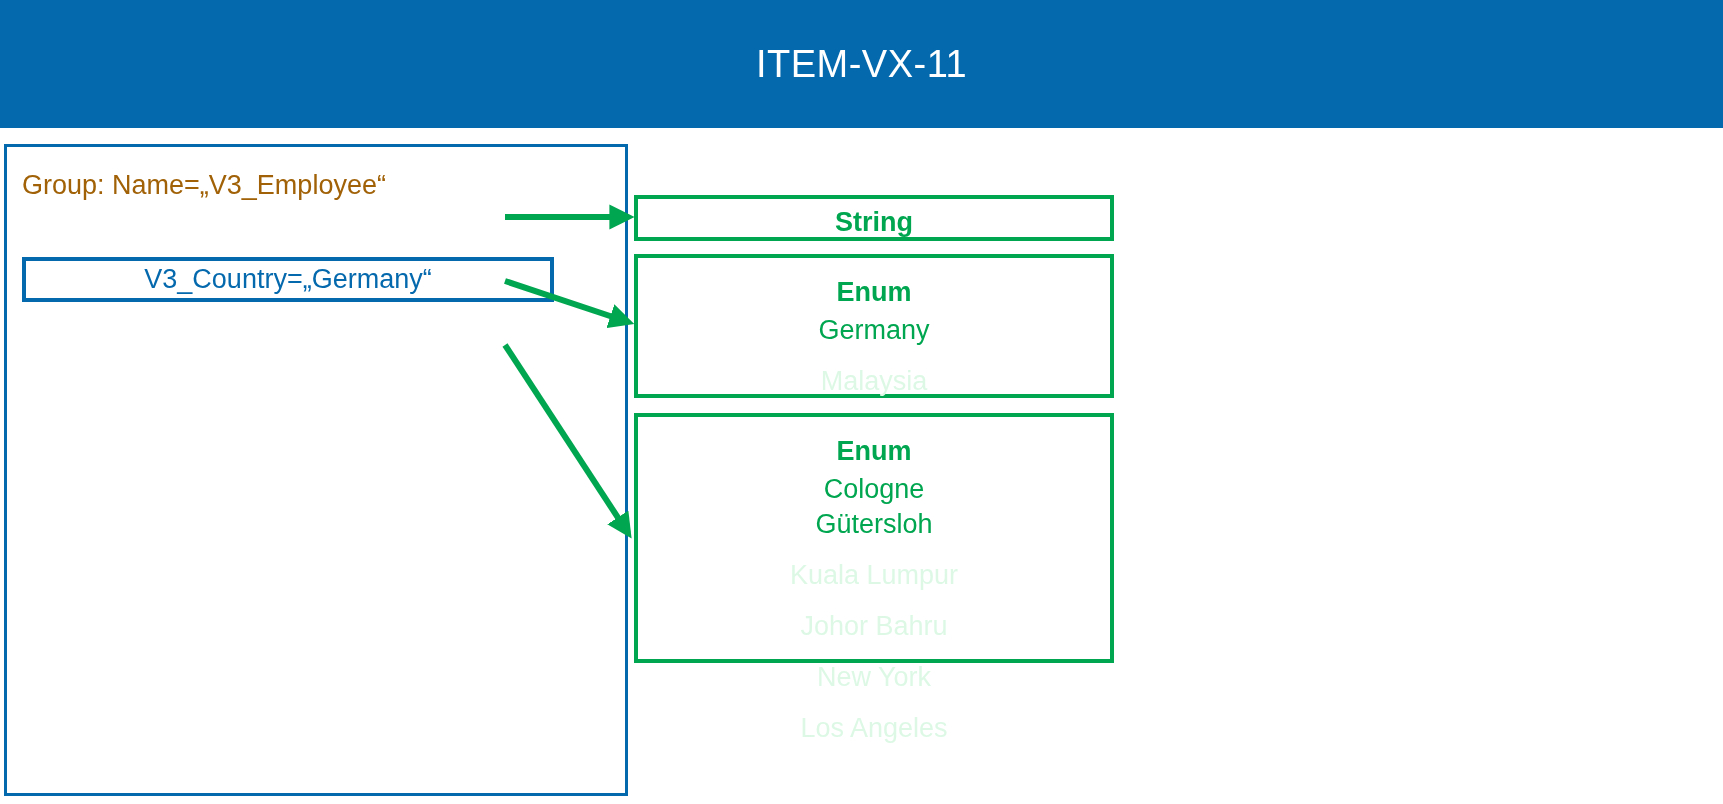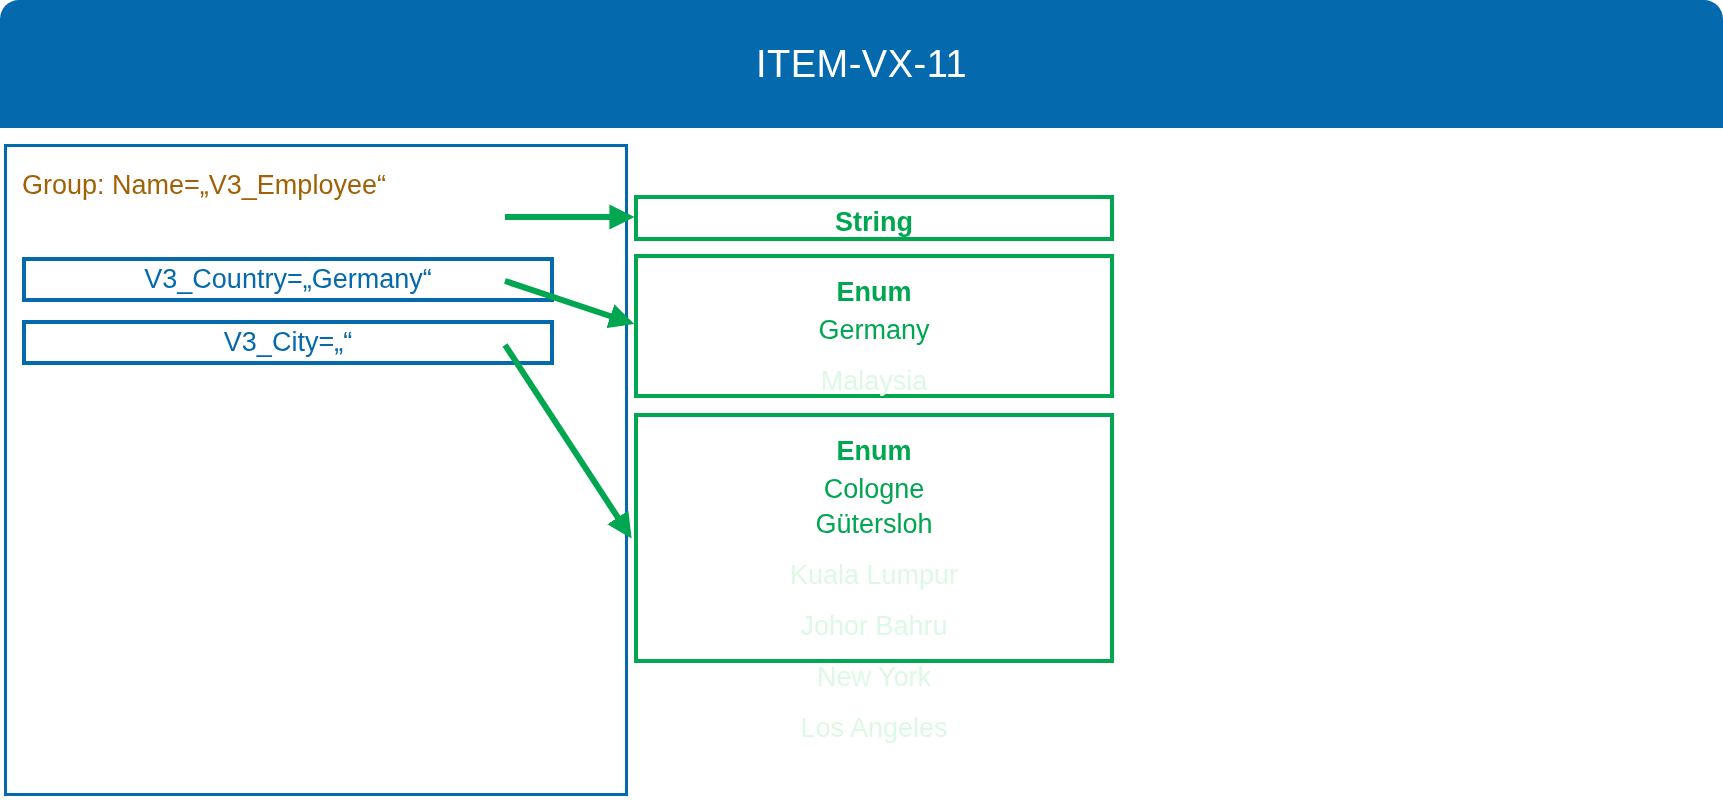--- a/index.html
+++ b/index.html
@@ -9,21 +9,20 @@
   }
   body {
     font-family: "Liberation Sans", sans-serif;
   }
   #canvas {
     position: relative;
     width: 1723px;
     height: 804px;
     background: #ffffff;
     overflow: hidden;
-    border-radius: 19px;
   }
 
   
   #header-banner {
     position: absolute;
     left: 0;
     top: 0;
     width: 1723px;
     height: 128px;
     background: #0569AE;
@@ -135,21 +134,20 @@
   <div id="header-banner"></div>
   <div id="header-title">ITEM-VX-11</div>
 
   <div id="group-panel"></div>
 
   <div id="group-label">Group: Name=„V3_Employee“</div>
 
 
   <div class="field-box" id="field-box-1">V3_Country=„Germany“</div>
 
-  <div class="field-box" id="field-box-2">V3_City=„“</div>
 
   <div class="type-box" id="type-box-string">
     <div class="type-title">String</div>
   </div>
 
   <div class="type-box" id="type-box-country">
     <div class="type-title">Enum</div>
     <div class="enum-value active">Germany</div>
     <div class="enum-value inactive">Malaysia</div>
     <div class="enum-value inactive">USA</div>

